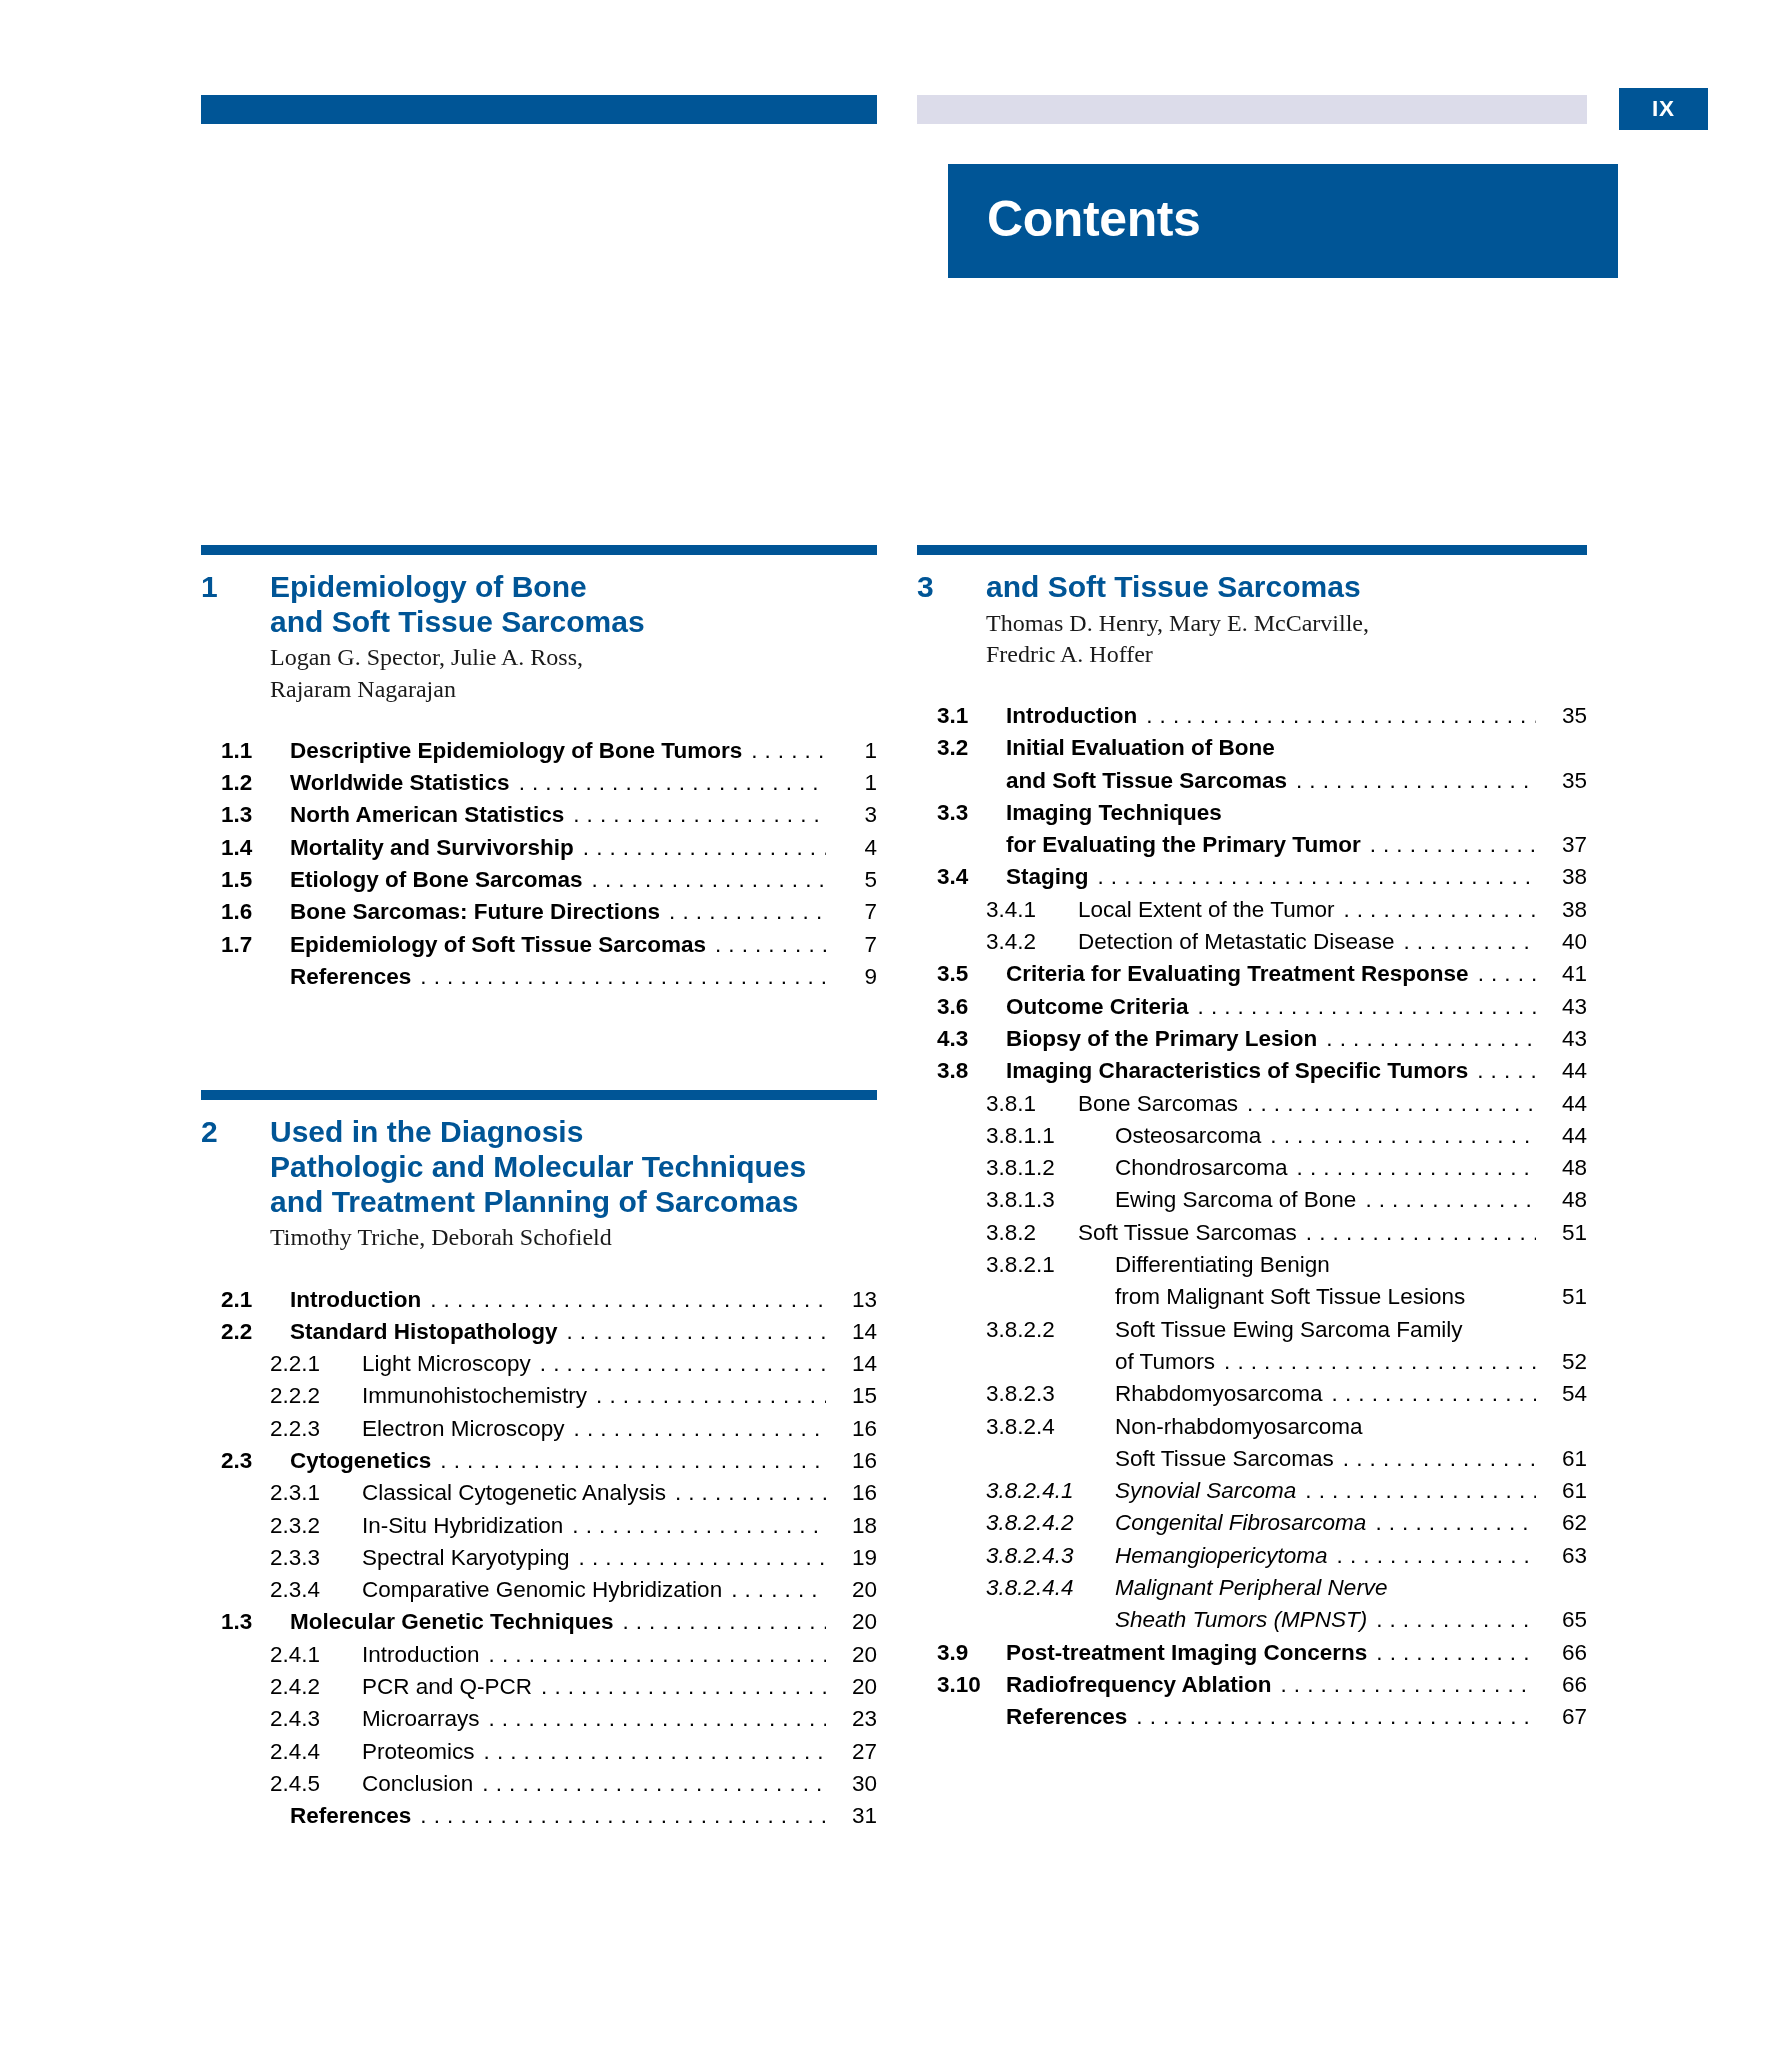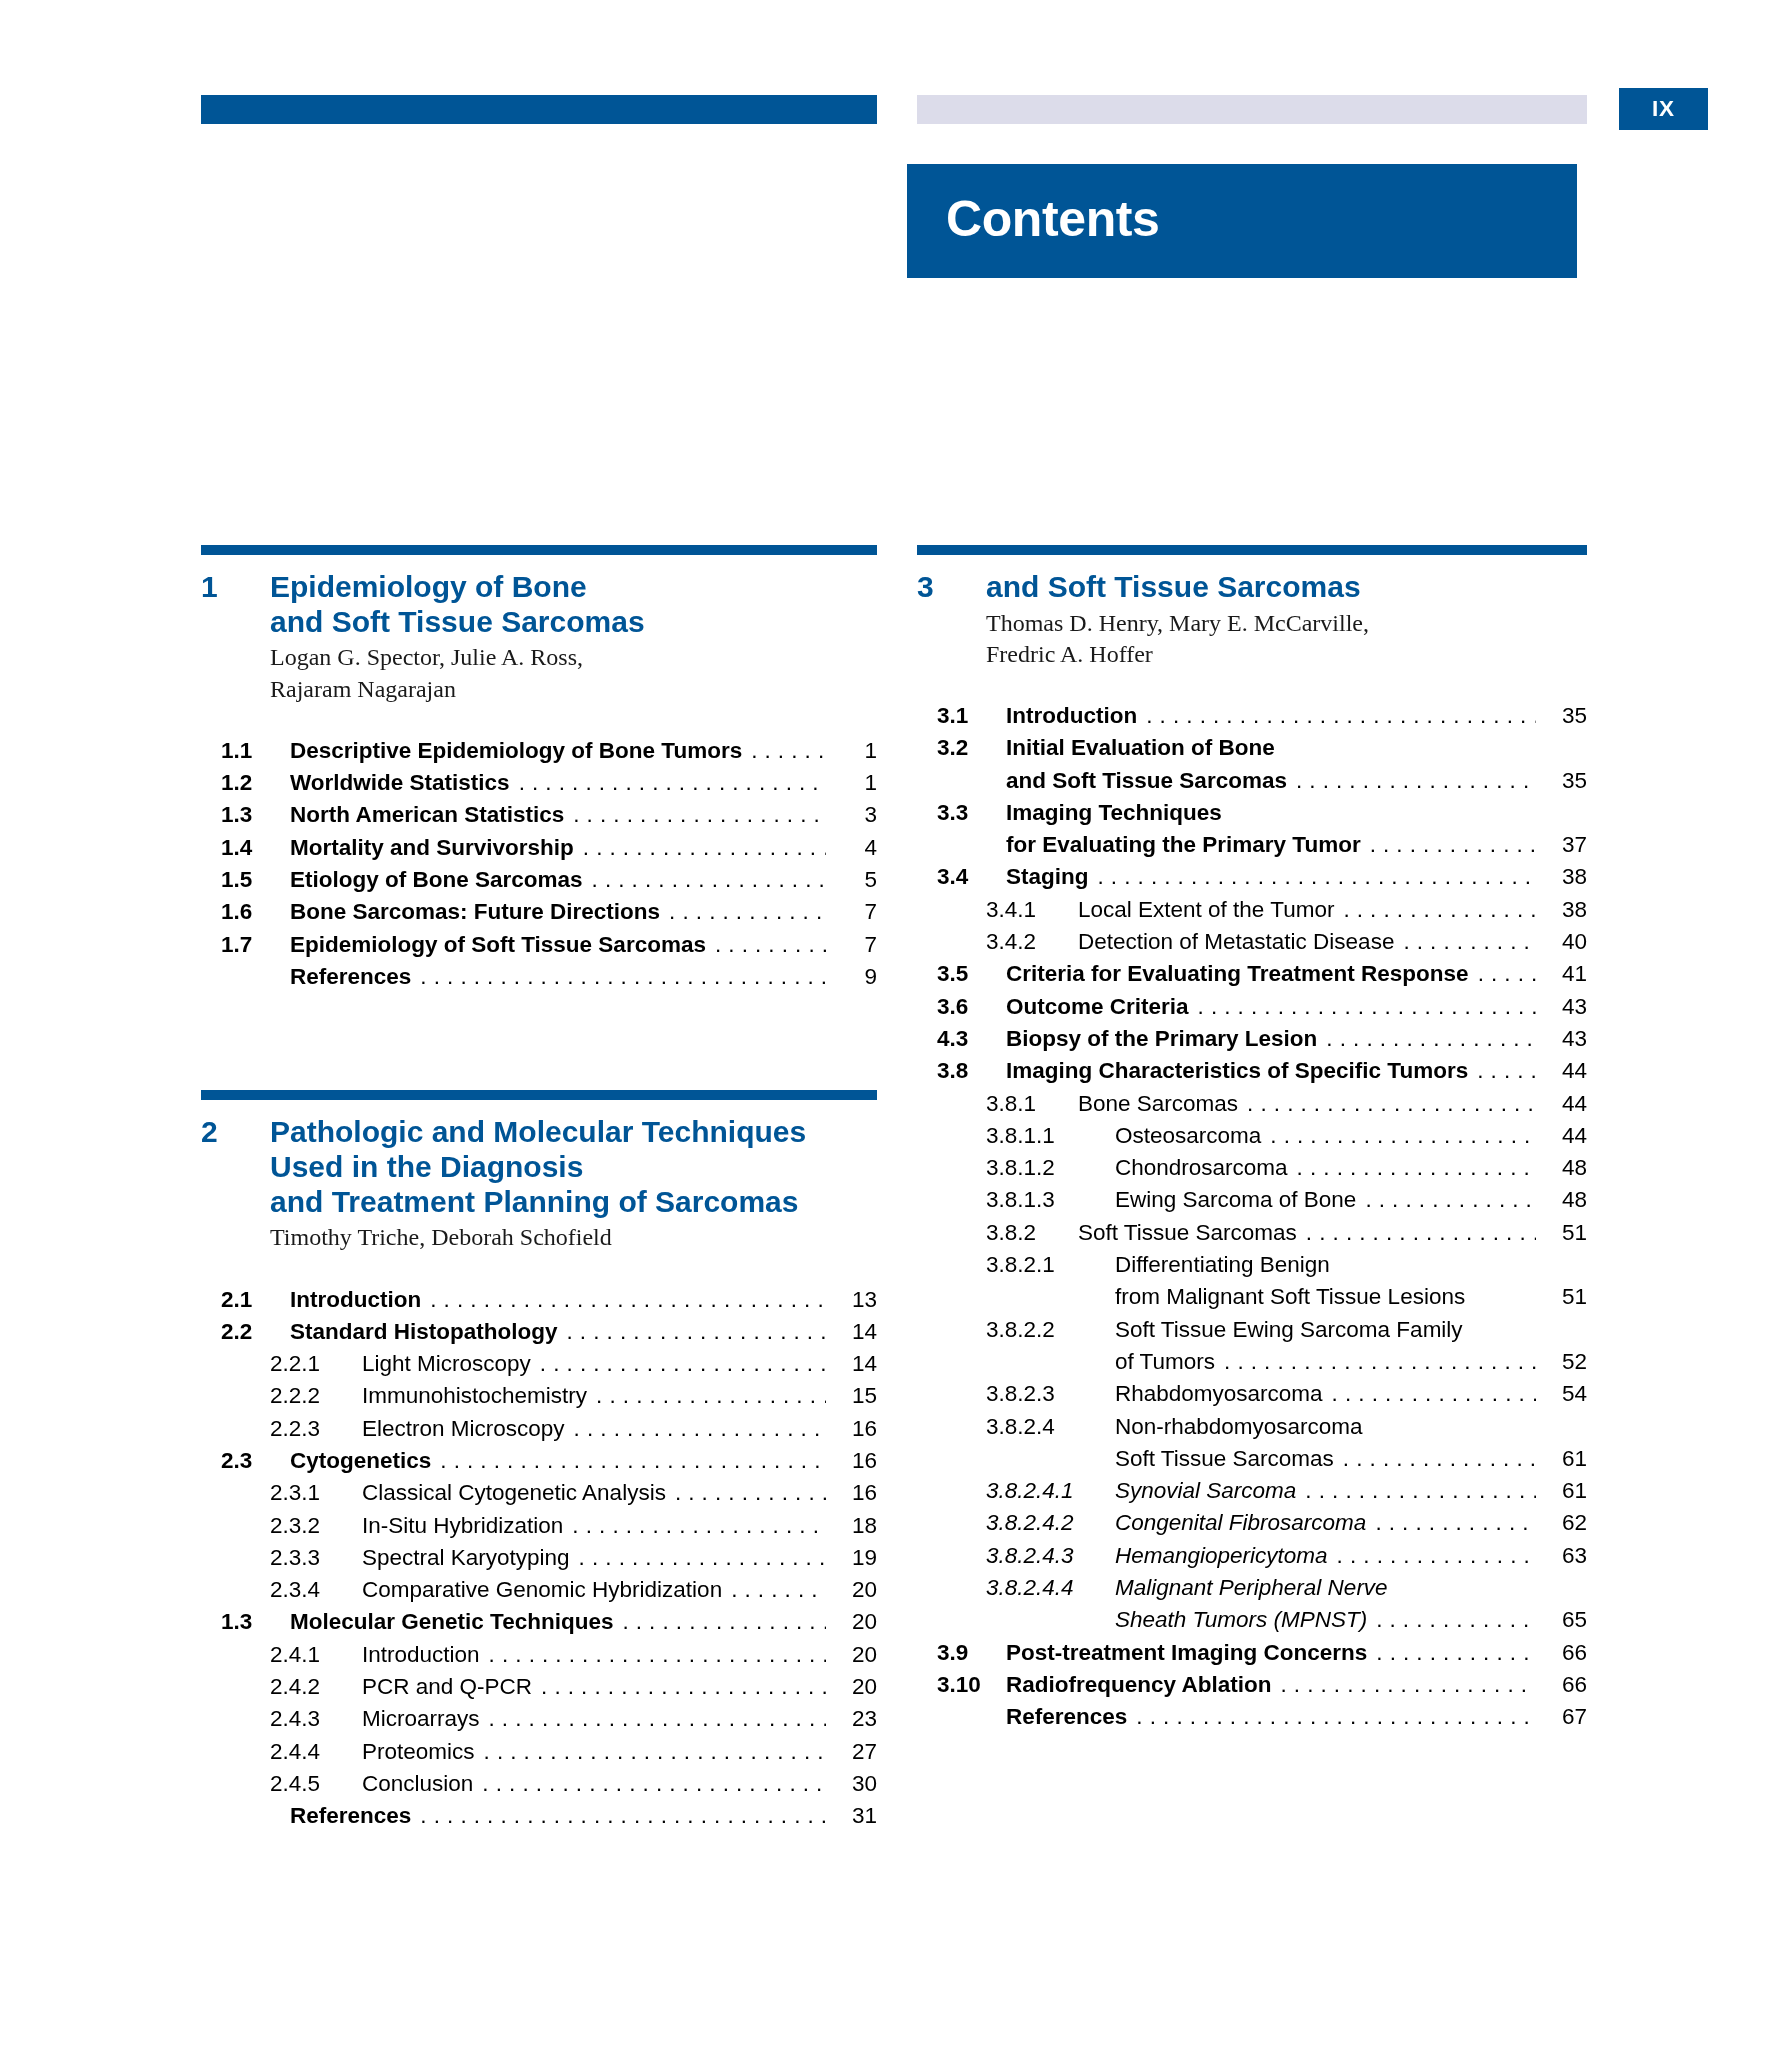--- a/index.html
+++ b/index.html
@@ -23,21 +23,21 @@
   }
   .page-badge{
     position:absolute;left:1619px;top:88px;width:89px;height:42px;
     background:#005596;color:#ffffff;
     font-size:22.5px;font-weight:700;letter-spacing:0.8px;
     display:flex;align-items:center;justify-content:center;
   }
 
   
   .contents-banner{
-    position:absolute;left:907px;top:164px;width:670px;height:114px;
+    position:absolute;left:948px;top:164px;width:670px;height:114px;
     background:#005596;
   }
   .contents-banner .label{
     position:absolute;left:39px;top:25.5px;
     color:#ffffff;font-size:50px;font-weight:700;letter-spacing:-0.4px;
   }
 
   
   .col{position:absolute;top:545px;width:676px;}
   .col-left{left:201px;}
@@ -186,22 +186,22 @@
           <span class="pg">9</span>
         </div>
       </div>
     </div>
     <div class="gap-1"></div>
     <div class="chapter">
       <div class="chap-rule"></div>
       <div class="chap-head">
         <div class="chap-num">2</div>
         <div class="chap-title">
+          <div>Used in the Diagnosis</div>
           <div>Pathologic and Molecular Techniques</div>
-          <div>Used in the Diagnosis</div>
           <div>and Treatment Planning of Sarcomas</div>
         </div>
       </div>
       <div class="chap-authors">
         <div>Timothy Triche, Deborah Schofield</div>
       </div>
       <div class="entries">
         <div class="entry lvl1">
           <span class="num" style="flex: 0 0 69px;">2.1</span>
           <span class="txt" style="font-weight: 700;">Introduction</span>

